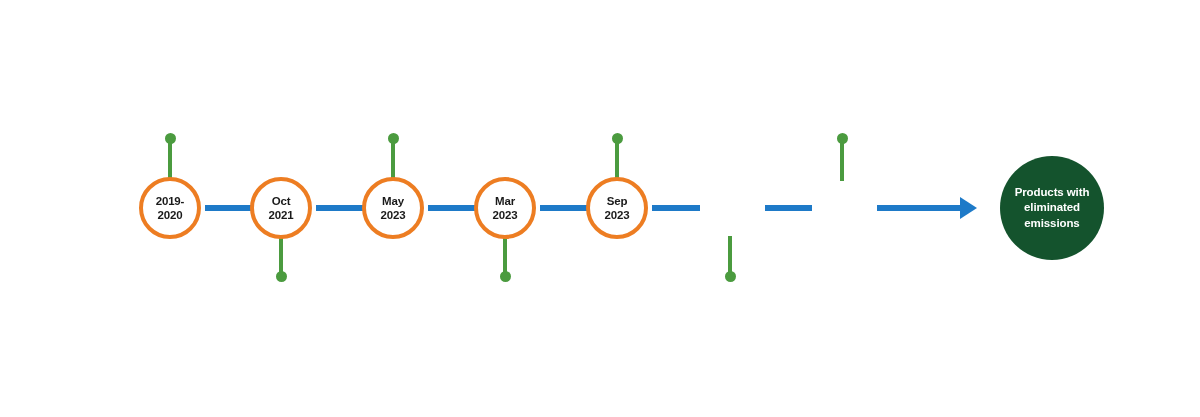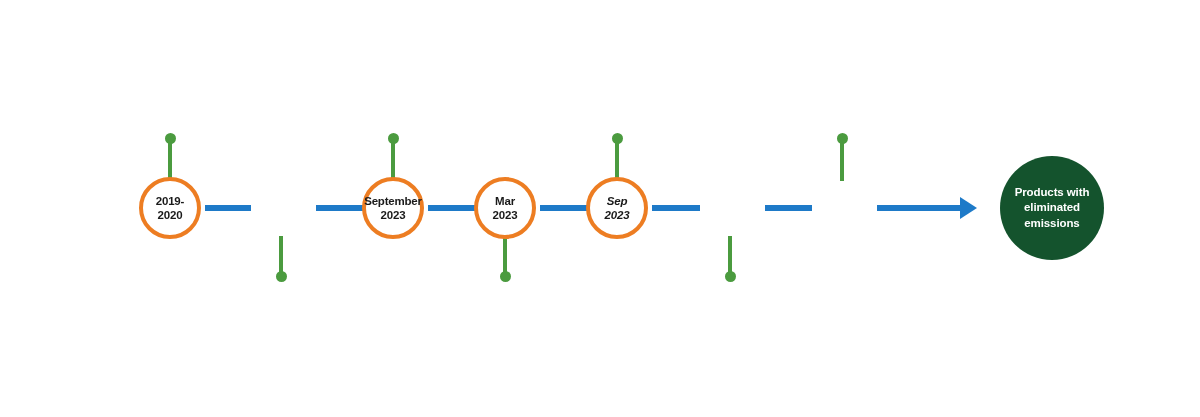--- a/index.html
+++ b/index.html
@@ -113,48 +113,52 @@
 
   <div class="pin" style="left:164px; top:133px; width:12px; height:46px;">
     <div class="pin-dot" style="top:0;"></div>
     <div class="pin-stem" style="top:6px; height:42px;"></div>
   </div>
   <div class="milestone" style="left:139px; top:177px;">
     <span class="milestone-label">2019-
 2020</span>
   </div>
 
+  <div class="milestone" style="left:250px; top:177px;">
+    <span class="milestone-label">Oct
+2021</span>
+  </div>
   <div class="pin" style="left:275px; top:236px; width:12px; height:46px;">
     <div class="pin-stem" style="top:0; height:42px;"></div>
     <div class="pin-dot" style="top:35px;"></div>
   </div>
 
   <div class="pin" style="left:387px; top:133px; width:12px; height:46px;">
     <div class="pin-dot" style="top:0;"></div>
     <div class="pin-stem" style="top:6px; height:42px;"></div>
   </div>
   <div class="milestone" style="left:362px; top:177px;">
-    <span class="milestone-label">September
+    <span class="milestone-label">May
 2023</span>
   </div>
 
   <div class="milestone" style="left:474px; top:177px;">
     <span class="milestone-label">Mar
 2023</span>
   </div>
   <div class="pin" style="left:499px; top:236px; width:12px; height:46px;">
     <div class="pin-stem" style="top:0; height:42px;"></div>
     <div class="pin-dot" style="top:35px;"></div>
   </div>
 
   <div class="pin" style="left:611px; top:133px; width:12px; height:46px;">
     <div class="pin-dot" style="top:0;"></div>
     <div class="pin-stem" style="top:6px; height:42px;"></div>
   </div>
-  <div class="milestone" style="left:586px; top:177px;font-style:italic;">
+  <div class="milestone" style="left:586px; top:177px;">
     <span class="milestone-label">Sep
 2023</span>
   </div>
 
   <div class="pin" style="left:724px; top:236px; width:12px; height:46px;">
     <div class="pin-stem" style="top:0; height:42px;"></div>
     <div class="pin-dot" style="top:35px;"></div>
   </div>
 
   <div class="pin" style="left:836px; top:133px; width:12px; height:46px;">

